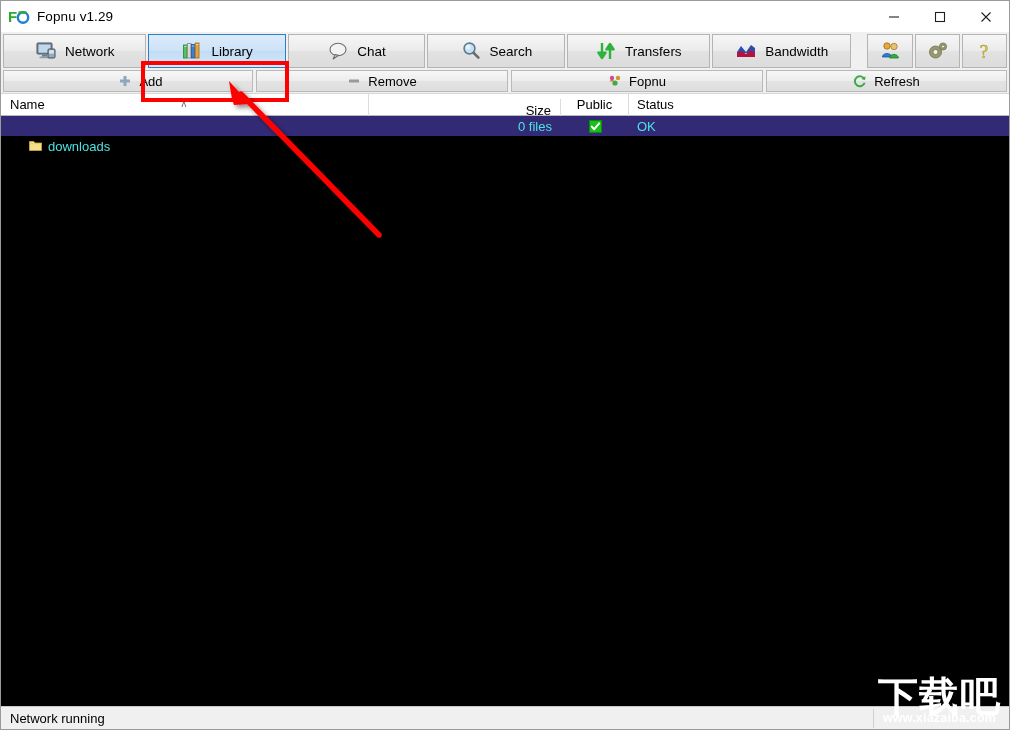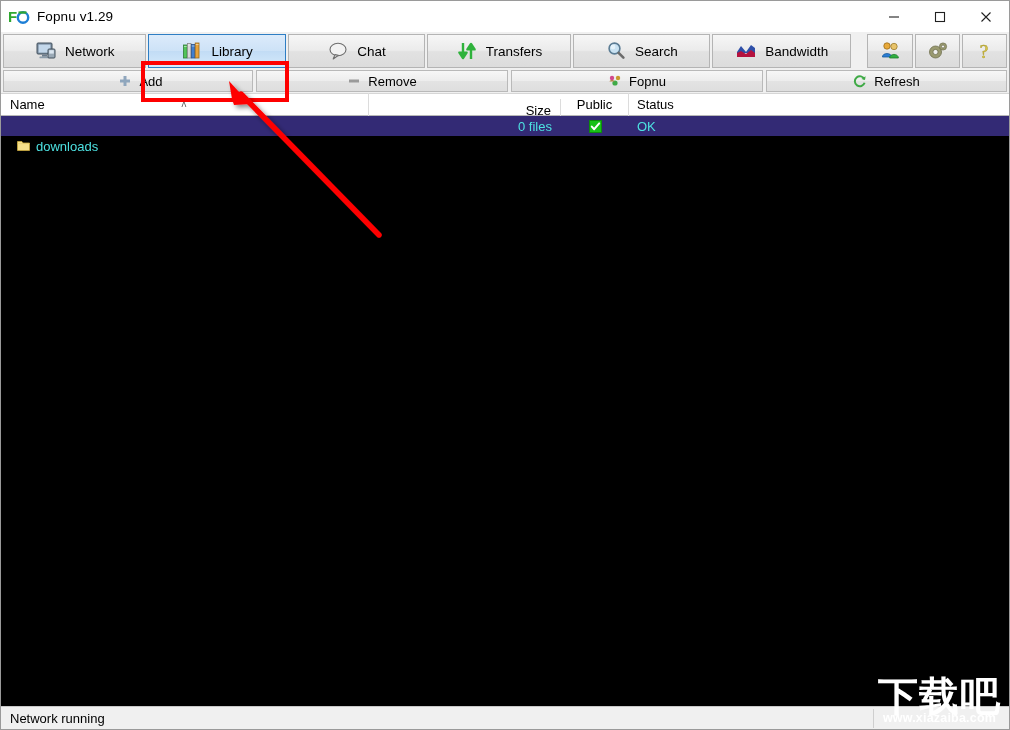--- a/index.html
+++ b/index.html
@@ -136,21 +136,21 @@
     position: relative;
     overflow: hidden;
   }
   .row {
     height: 20px;
     display: flex; align-items: center;
     background: #332a75;
     font-size: 13px;
   }
   .cell { height: 20px; display: flex; align-items: center; }
-  .cell-name { width: 368px; padding-left: 16px; gap: 6px; color: #4de1e1; margin-top: 40px; }
+  .cell-name { width: 368px; padding-left: 28px; gap: 6px; color: #4de1e1; margin-top: 40px; }
   .cell-size { width: 192px; justify-content: flex-end; padding-right: 9px; color: #4de1e1; }
   .cell-public { width: 68px; justify-content: center; }
   .cell-status { width: 262px; padding-left: 8px; color: #4de1e1; }
   .folder-ico { width: 13px; height: 12px; position: relative; flex: 0 0 auto; }
   .chk {
     width: 13px; height: 13px;
     background: #17c017;
     border: 1px solid #0d8a0d;
     display: flex; align-items: center; justify-content: center;
   }
@@ -263,39 +263,39 @@
     <div class="tab tab-w3">
       <span class="tab-icon">
         <svg width="22" height="22" viewBox="0 0 22 22">
           <ellipse cx="11" cy="9.5" rx="8" ry="6.2" fill="#f2f2f2" stroke="#6d6d6d" stroke-width="1.1"></ellipse>
           <path d="M8 14.6 L6.2 19 L11.4 15.2 Z" fill="#f2f2f2" stroke="#6d6d6d" stroke-width="1.1" stroke-linejoin="round"></path>
         </svg>
       </span>
       <span class="tab-label">Chat</span>
     </div>
 
-    <div class="tab tab-w5">
-      <span class="tab-icon">
-        <svg width="22" height="22" viewBox="0 0 22 22">
-          <path d="M7 3 L7 15 M7 18 L3.4 12.6 L10.6 12.6 Z" fill="#2fb23c" stroke="#2fb23c" stroke-width="2.4" stroke-linejoin="round"></path>
-          <path d="M15 19 L15 7 M15 4 L11.4 9.4 L18.6 9.4 Z" fill="#2fb23c" stroke="#2fb23c" stroke-width="2.4" stroke-linejoin="round"></path>
-        </svg>
-      </span>
-      <span class="tab-label">Transfers</span>
-    </div>
-
     <div class="tab tab-w4">
       <span class="tab-icon">
         <svg width="22" height="22" viewBox="0 0 22 22">
           <circle cx="9.5" cy="8.5" r="5.4" fill="#c9e2f2" stroke="#5b7c94" stroke-width="1.6"></circle>
           <circle cx="8" cy="7" r="2.4" fill="#eaf5fc" opacity=".85"></circle>
           <path d="M13.6 12.8 L18.4 17.6" stroke="#6b6b6b" stroke-width="2.6" stroke-linecap="round"></path>
         </svg>
       </span>
       <span class="tab-label">Search</span>
+    </div>
+
+    <div class="tab tab-w5">
+      <span class="tab-icon">
+        <svg width="22" height="22" viewBox="0 0 22 22">
+          <path d="M7 3 L7 15 M7 18 L3.4 12.6 L10.6 12.6 Z" fill="#2fb23c" stroke="#2fb23c" stroke-width="2.4" stroke-linejoin="round"></path>
+          <path d="M15 19 L15 7 M15 4 L11.4 9.4 L18.6 9.4 Z" fill="#2fb23c" stroke="#2fb23c" stroke-width="2.4" stroke-linejoin="round"></path>
+        </svg>
+      </span>
+      <span class="tab-label">Transfers</span>
     </div>
 
     <div class="tab tab-w6">
       <span class="tab-icon">
         <svg width="22" height="22" viewBox="0 0 22 22">
           <path d="M2 12 L6 6 L11 12 L16 5 L20 8 L20 13 L2 13 Z" fill="#2e4fa8"></path>
           <path d="M2 13 L6 11 L11 14 L16 10 L20 13 L20 17 L2 17 Z" fill="#b5123f"></path>
         </svg>
       </span>
       <span class="tab-label">Bandwidth</span>

